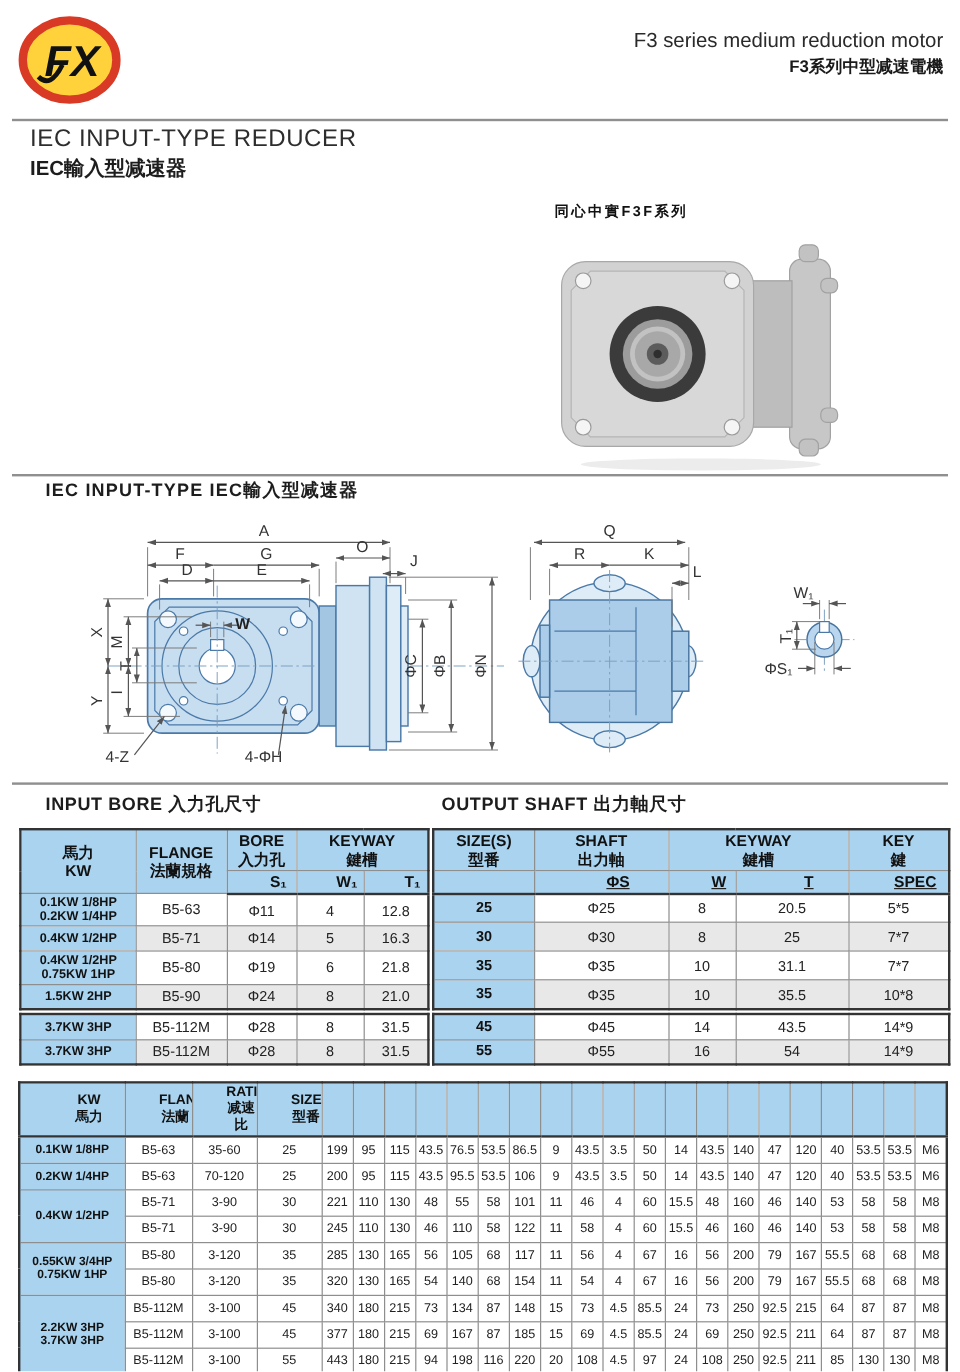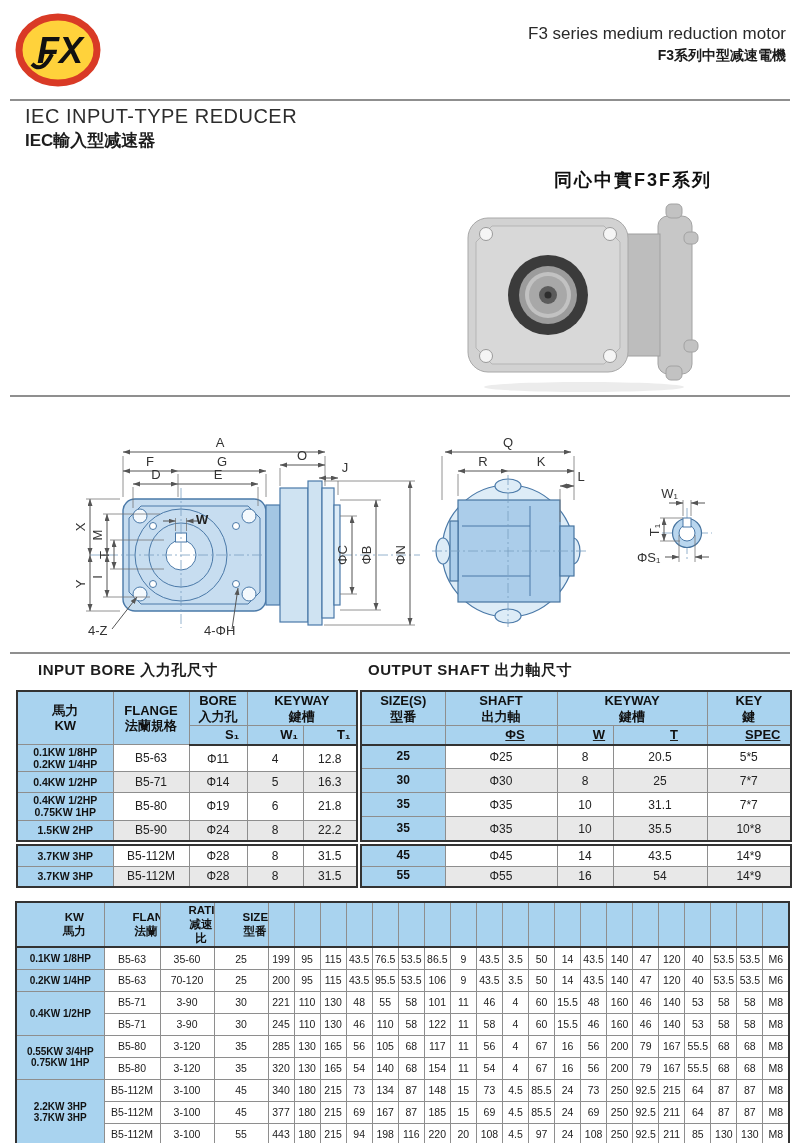--- a/index.html
+++ b/index.html
@@ -13,21 +13,21 @@
   .brand-sub { font-size:24px; font-weight:bold; color:#1a6fc4; letter-spacing:2px; margin-top:2px; }
   .header-right { position:absolute; right:14px; top:24px; text-align:right; }
   .title-en { font-size:17px; color:#2a2a2a;margin-left:28px; }
   .title-zh { font-size:14px; font-weight:bold; color:#1a1a1a; margin-top:3px; }
 
   .hline { position:absolute; left:10px; right:10px; height:2px; background:#8f8f8f; }
 
   .sec1-en { position:absolute; left:25px; top:105px; font-size:20px; font-weight:500; color:#2d2d2d; letter-spacing:0.5px; }
   .sec1-zh { position:absolute; left:25px; top:129px; font-size:17px; font-weight:bold; color:#1d1d1d; }
 
-  .photo-caption { position:absolute; left:462px; top:168px; width:250px; text-align:right; font-size:18px; font-weight:bold; color:#111; letter-spacing:2px; }
+  .photo-caption { position:absolute; left:462px; top:168px; width:250px; text-align:left; font-size:12px; font-weight:bold; color:#111; letter-spacing:2px; }
   .photo { position:absolute; left:462px; top:190px; }
 
   .drawing-heading { position:absolute; left:38px; top:399px; font-size:15px; font-weight:bold; color:#1d1d1d; letter-spacing:1px; }
   .drawing { position:absolute; left:0; top:425px; }
 
   .tbl-title { position:absolute; font-size:15px; font-weight:bold; color:#1d1d1d; letter-spacing:0.5px; }
 
   
   .ds-table { position:absolute; border-collapse:collapse; table-layout:fixed; background:#fff; border:2px solid #333; }
   .ds-table th, .ds-table td { border:1px solid #8e8e8e; text-align:center; vertical-align:middle; padding:1px 0; overflow:hidden; }
@@ -111,20 +111,21 @@
     <circle cx="86" cy="105" r="40" fill="#3b3b3b"></circle>
     <circle cx="86" cy="105" r="29" fill="#9c9c9c"></circle>
     <circle cx="86" cy="105" r="23" fill="#c2c2c2"></circle>
     <circle cx="86" cy="105" r="19" fill="#a8a8a8"></circle>
     <circle cx="86" cy="105" r="9" fill="#5c5c5c"></circle>
     <circle cx="86" cy="105" r="3.5" fill="#2e2e2e"></circle>
   </svg>
 
   <div class="hline" style="top:395px"></div>
 
+  <div class="drawing-heading">IEC INPUT-TYPE  IEC輸入型减速器</div>
 
   <svg class="drawing" width="800" height="230" viewBox="0 425 800 230">
     <defs>
       <marker id="m" orient="auto-start-reverse" markerWidth="8" markerHeight="6" refX="7" refY="2.5">
         <path d="M0,0L7,2.5L0,5Z" fill="#555"></path>
       </marker>
     </defs>
 
     <g>
       <rect x="123" y="499" width="143" height="112" rx="12" class="body"></rect>
@@ -338,21 +339,21 @@
           <td>B5-80</td>
           <td>Φ19</td>
           <td>6</td>
           <td>21.8</td>
         </tr>
         <tr>
           <td class="labelcell">1.5KW 2HP</td>
           <td>B5-90</td>
           <td>Φ24</td>
           <td>8</td>
-          <td>22.2</td>
+          <td>21.0</td>
         </tr>
       </tbody>
   </table>
   <table id="ib-tail" class="ds-table alt" style="left:16px; top:844px; width:340px">
     <colgroup>
         <col style="width:96px">
         <col style="width:76px">
         <col style="width:58px">
         <col style="width:56px">
         <col style="width:54px">

